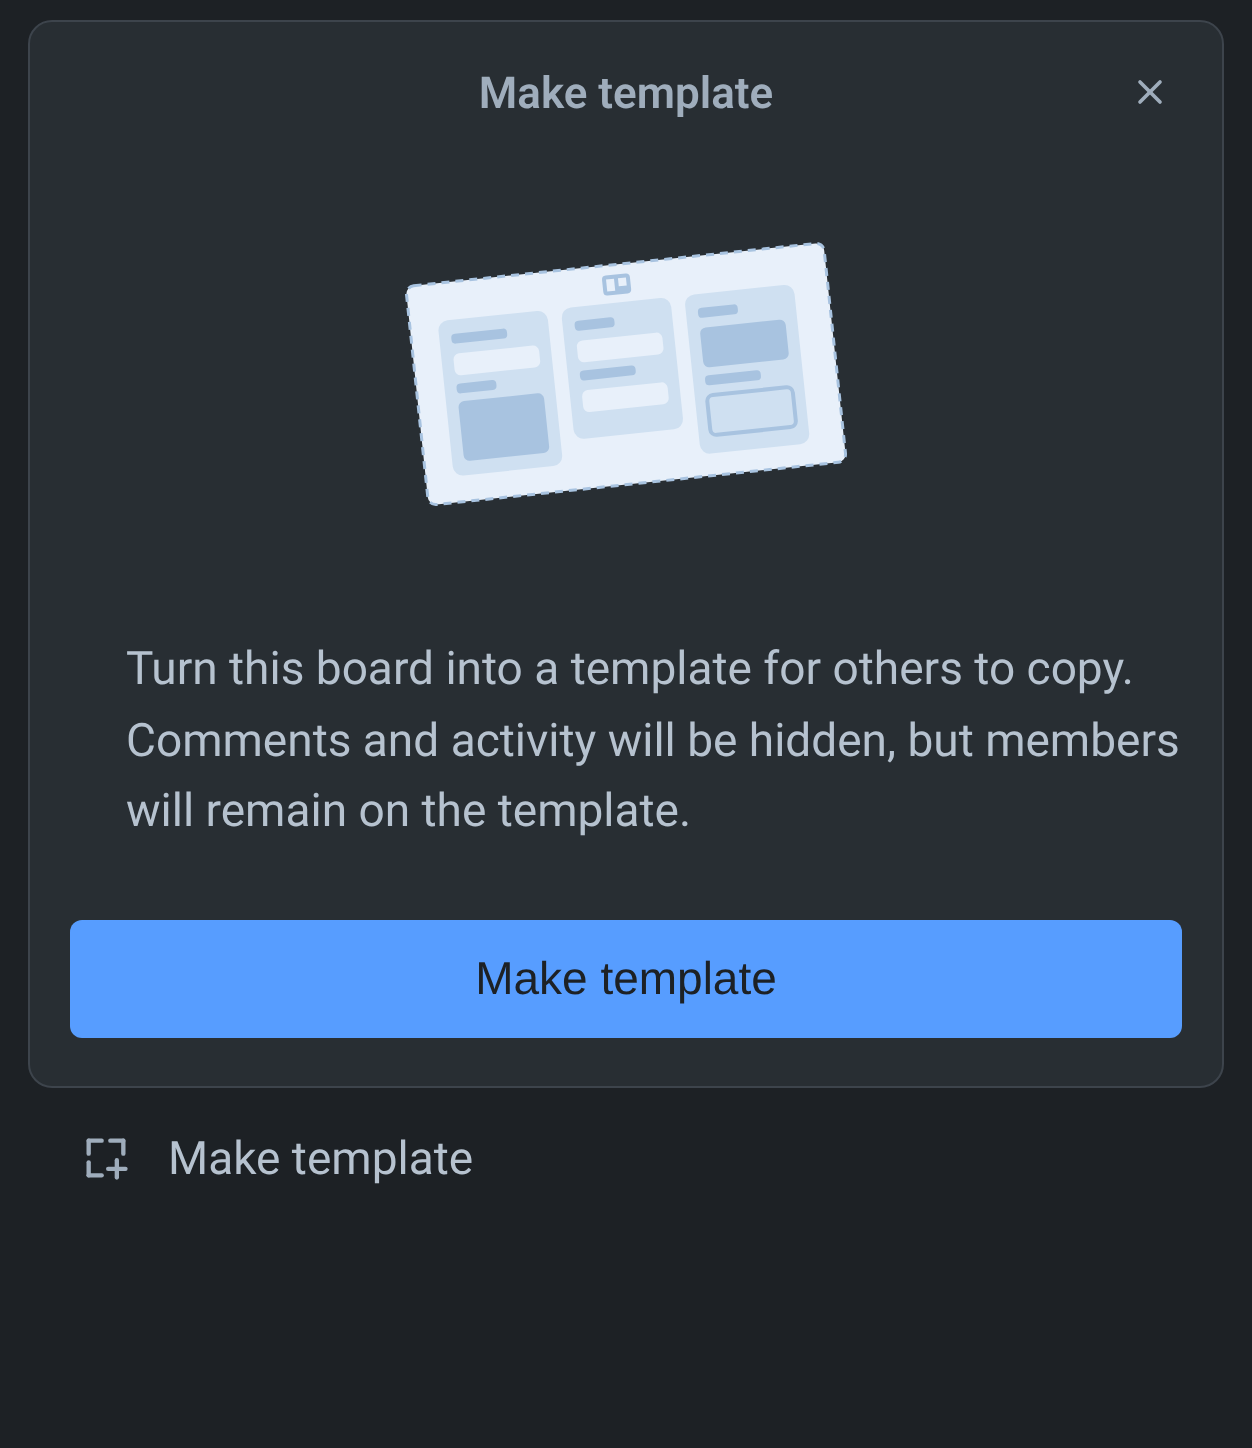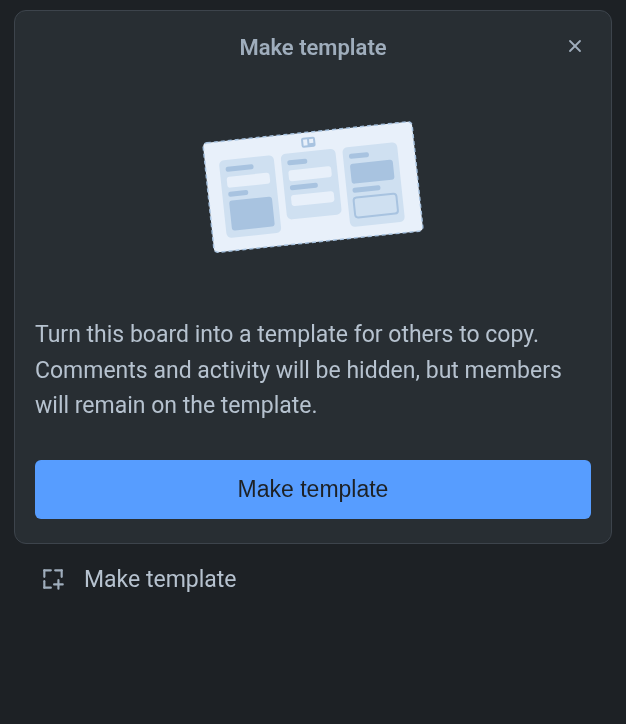--- a/index.html
+++ b/index.html
@@ -60,20 +60,21 @@
     }
     .illustration svg {
       width: 230px;
       height: auto;
     }
     .description {
       font-size: 23px;
       line-height: 1.55;
       color: #b6c2cf;
       margin-bottom: 36px;
+      margin-left: 28px;
     }
     .primary-btn {
       width: 100%;
       background: #579dff;
       color: #1d2125;
       border: none;
       border-radius: 6px;
       padding: 16px 0;
       font-size: 23px;
       font-weight: 500;

